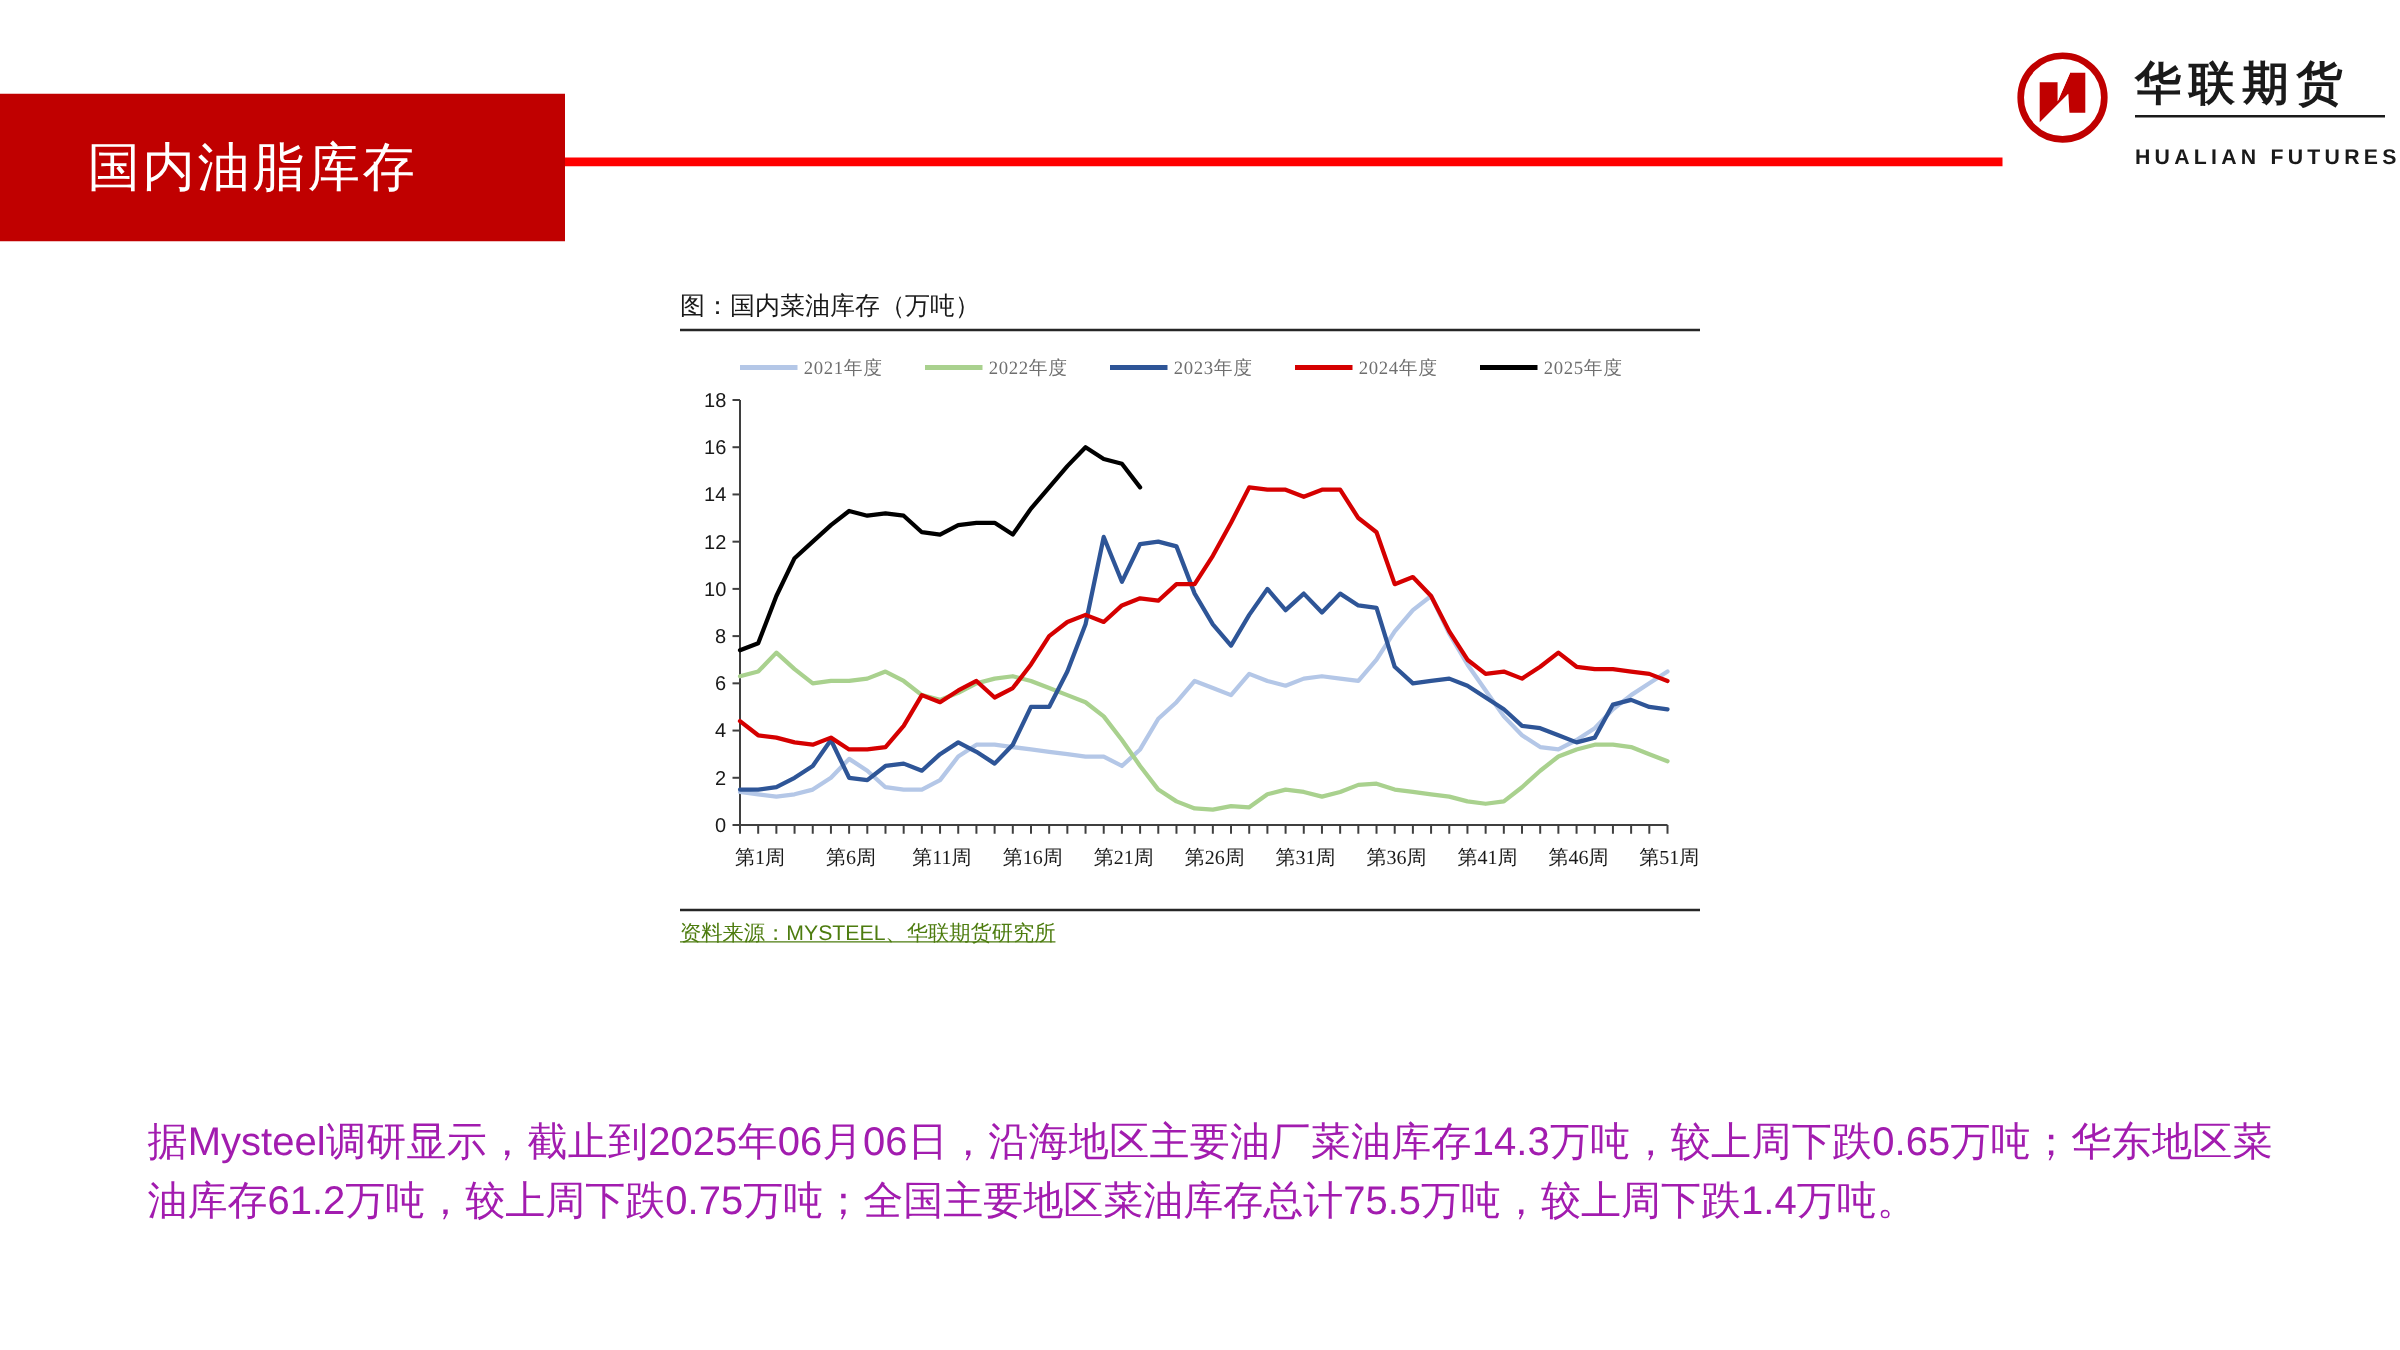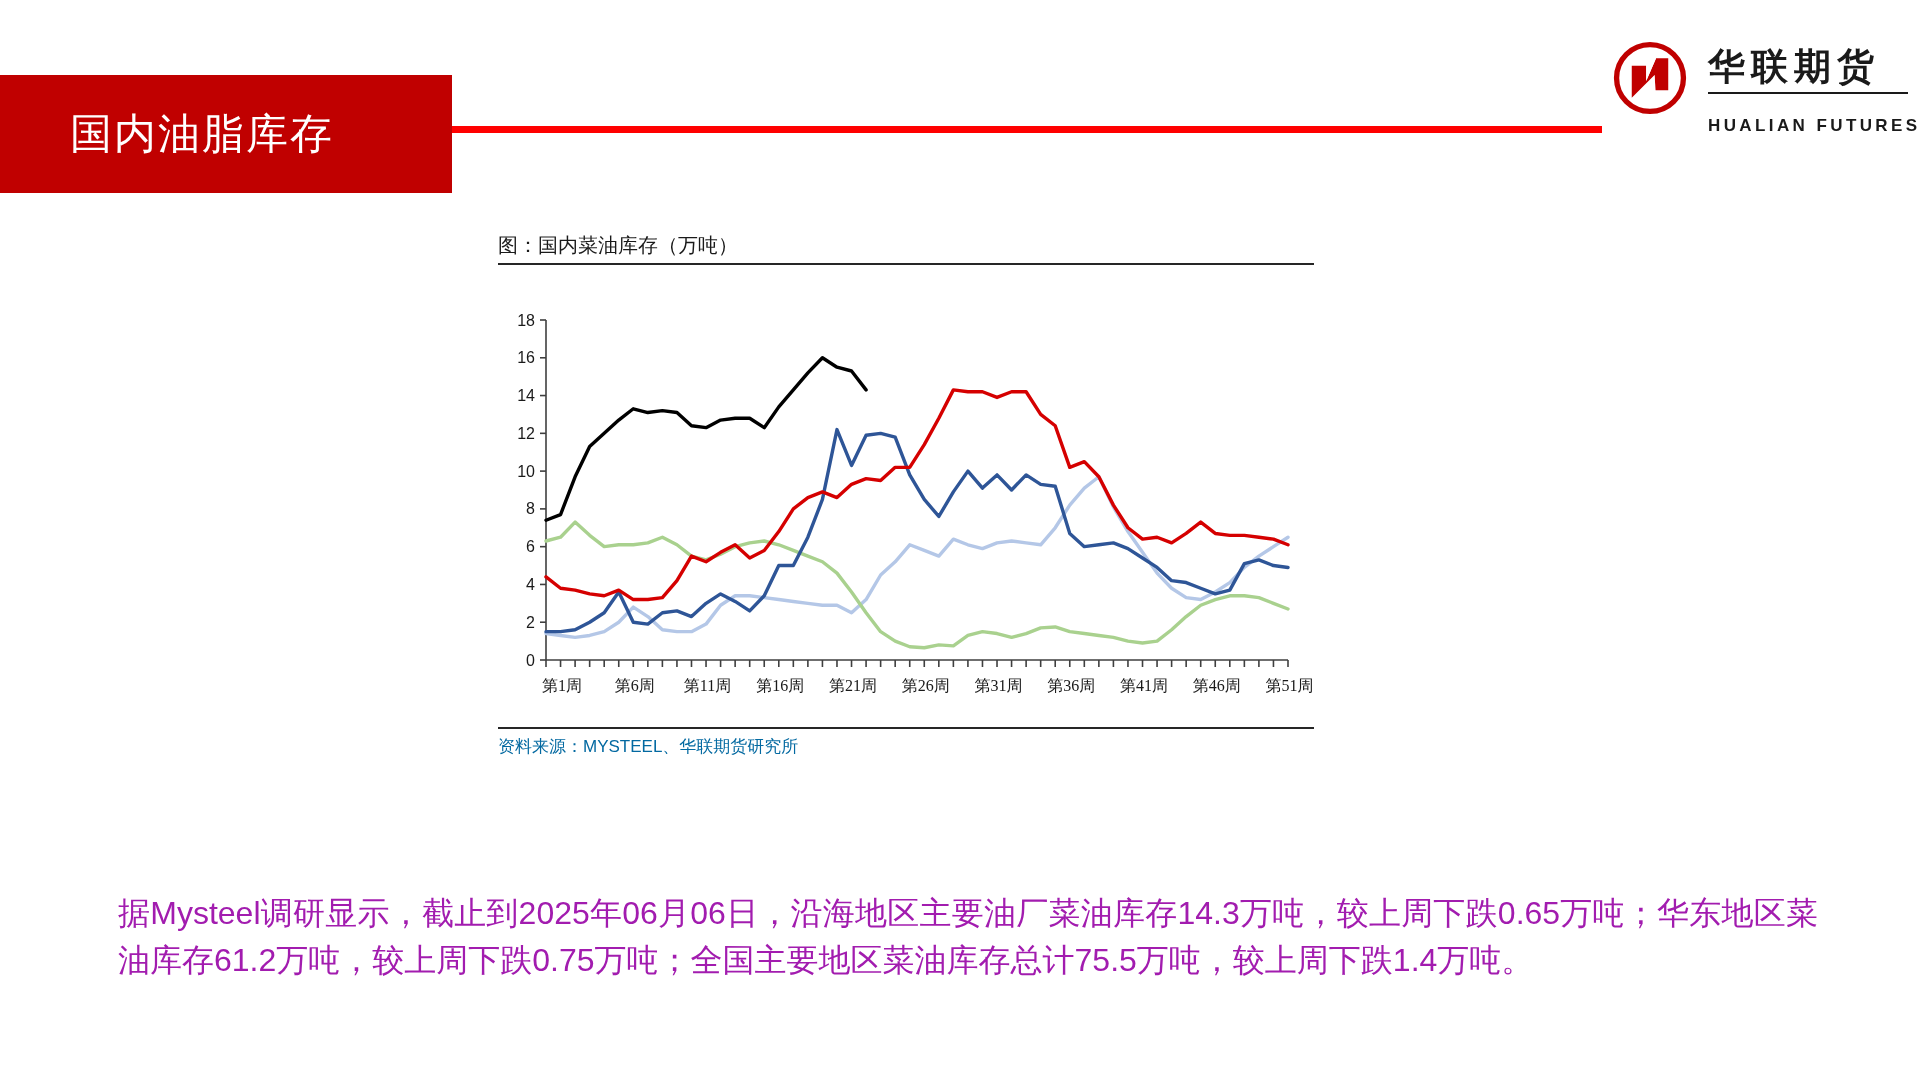--- a/index.html
+++ b/index.html
@@ -88,21 +88,21 @@
     color: #1a1a1a;
     letter-spacing: 3.4px;
     white-space: nowrap;
     font-family: "Liberation Sans", "DejaVu Sans", sans-serif;
     margin-top: 20px;
   }
 
   
   #figure {
     position: absolute;
-    left: 498px;
+    left: 544px;
     top: 232px;
     width: 816px;
     height: 545px;
   }
   #figure-title {
     position: absolute;
     left: 0px;
     top: 0px;
     font-size: 20px;
     line-height: 26px;
@@ -124,22 +124,23 @@
     width: 816px;
     height: 0;
     border-top: 2px solid #262626;
   }
   #figure-source {
     position: absolute;
     left: 0px;
     top: 503px;
     font-size: 17px;
     line-height: 24px;
-    color: #0369a1;
-    white-space: nowrap;
+    color: #4d7c0f;
+    white-space: nowrap;
+    text-decoration: underline;
   }
 
   
   #legend {
     position: absolute;
     left: 48px;
     top: 50px;
     width: 750px;
     height: 24px;
     display: flex;
@@ -236,20 +237,42 @@
   <div id="logo-text-cn">华联期货</div>
   <div id="logo-divider"></div>
   <div id="logo-text-en">HUALIAN FUTURES</div>
 </div>
 
 <div id="figure">
 
   <div id="figure-title">图：国内菜油库存（万吨）</div>
   <div id="figure-title-rule"></div>
 
+  <div id="legend">
+      <div class="legend-item">
+        <span class="legend-swatch" style="background: rgb(180, 199, 231);"></span>
+        <span class="legend-label">2021年度</span>
+      </div>
+      <div class="legend-item">
+        <span class="legend-swatch" style="background: rgb(169, 209, 142);"></span>
+        <span class="legend-label">2022年度</span>
+      </div>
+      <div class="legend-item">
+        <span class="legend-swatch" style="background: rgb(46, 85, 151);"></span>
+        <span class="legend-label">2023年度</span>
+      </div>
+      <div class="legend-item">
+        <span class="legend-swatch" style="background: rgb(213, 0, 0);"></span>
+        <span class="legend-label">2024年度</span>
+      </div>
+      <div class="legend-item">
+        <span class="legend-swatch" style="background: rgb(0, 0, 0);"></span>
+        <span class="legend-label">2025年度</span>
+      </div>
+    </div>
 
   <div id="plot-wrap">
     <svg id="plot-svg" width="816" height="400">
         <line x1="48" y1="8" x2="48" y2="348" class="axis-line"></line>
         <line x1="48" y1="348" x2="790" y2="348" class="axis-line"></line>
         <line x1="42" y1="348" x2="48" y2="348" class="axis-line"></line>
         <text x="37" y="353.5" class="ytick-label">0</text>
         <line x1="42" y1="310.22222222222223" x2="48" y2="310.22222222222223" class="axis-line"></line>
         <text x="37" y="315.72222222222223" class="ytick-label">2</text>
         <line x1="42" y1="272.44444444444446" x2="48" y2="272.44444444444446" class="axis-line"></line>

